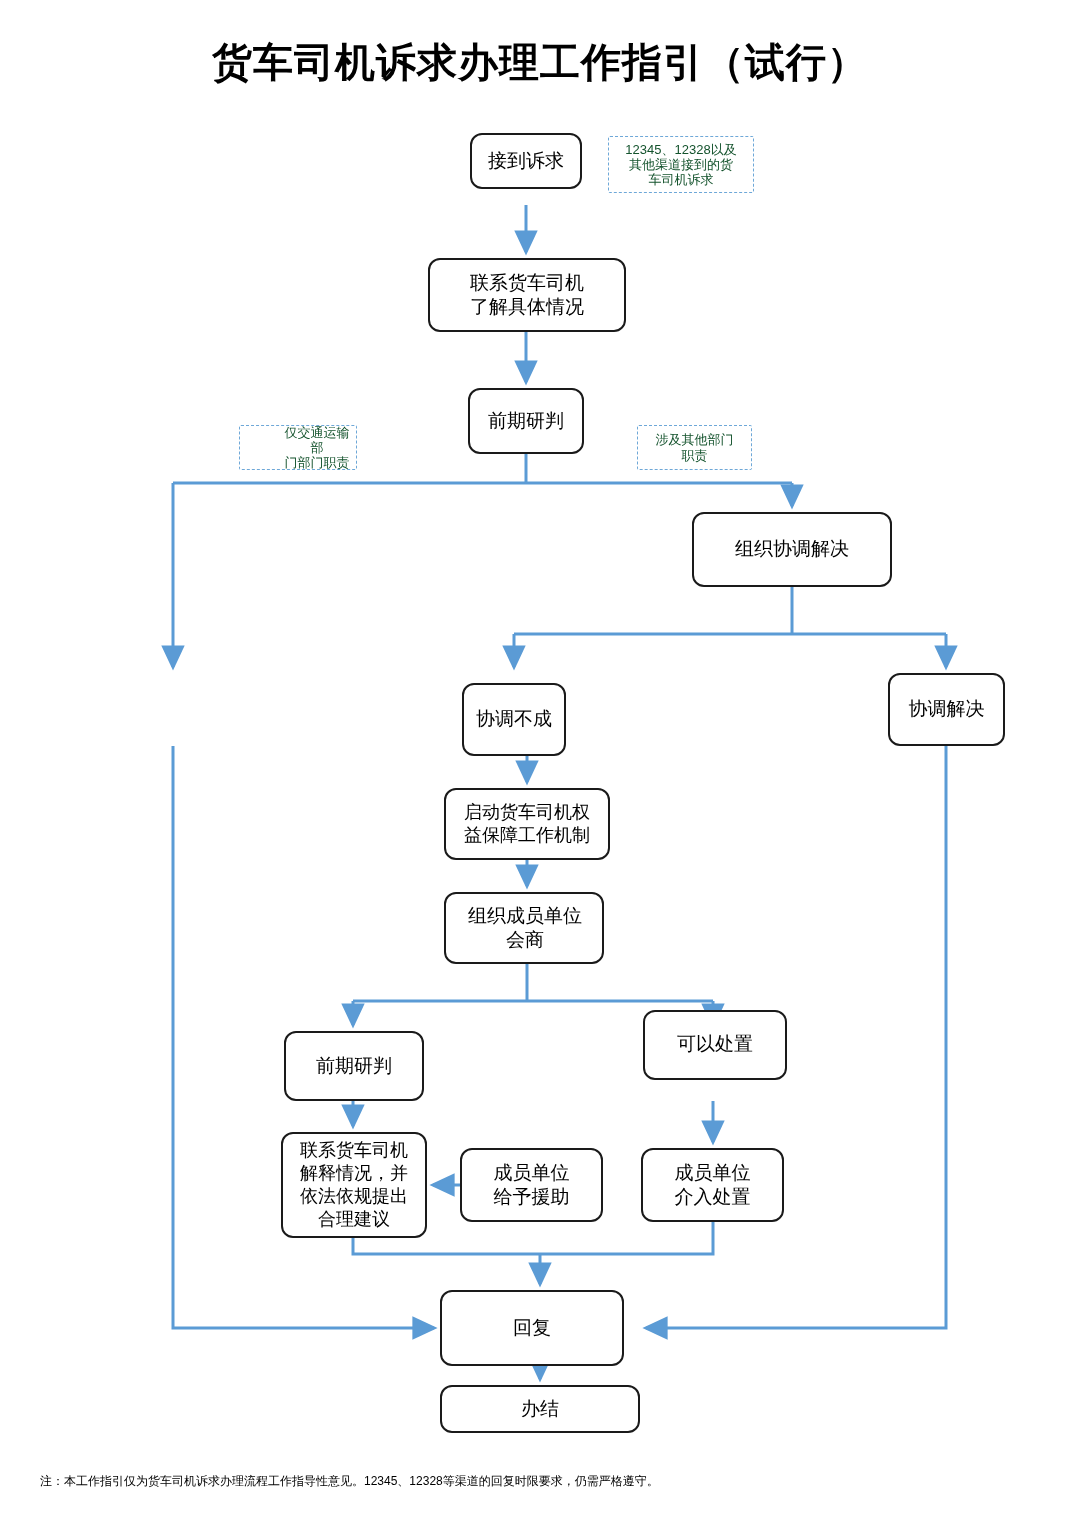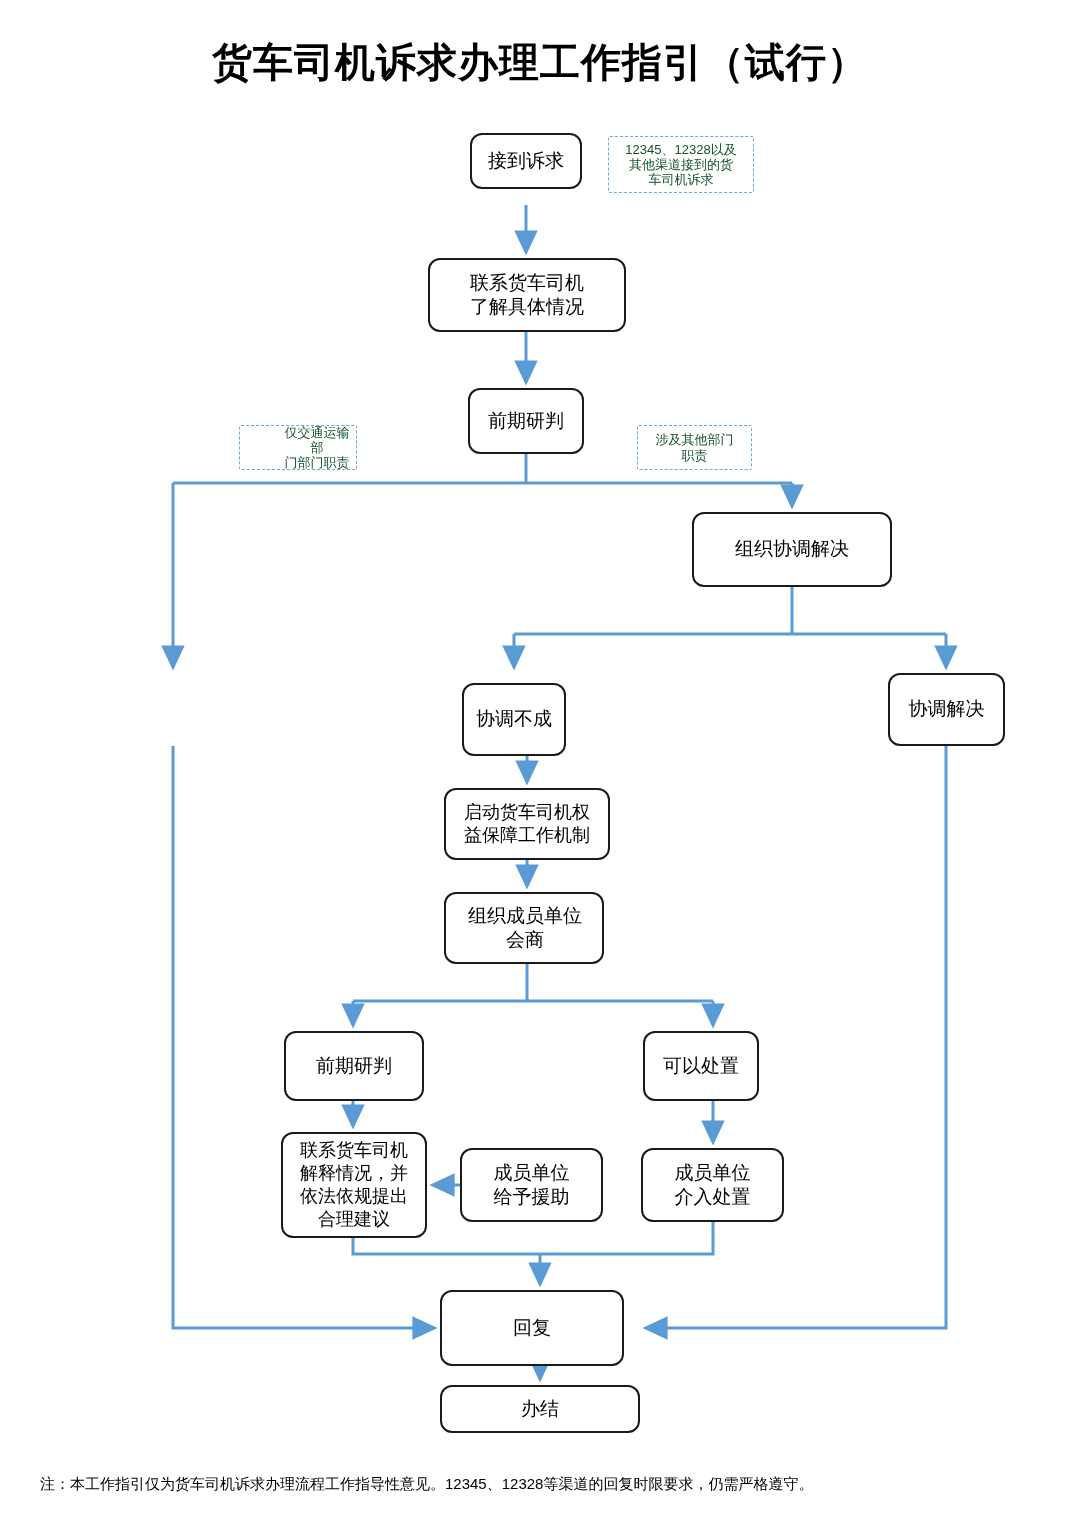--- a/index.html
+++ b/index.html
@@ -69,21 +69,21 @@
     color: #14532d;
     padding: 2px 3px;
     white-space: pre-line;
     z-index: 3;
   }
   .footnote {
     position: absolute;
     left: 40px;
     top: 1473px;
     width: 1000px;
-    font-size: 15px;
+    font-size: 12px;
     line-height: 1.4;
     color: #000000;
     text-align: left;
   }
 </style>
 </head>
 <body>
 
 <div id="page">
 
@@ -152,21 +152,21 @@
   <div class="node" style="left:888px; top:673px; width:117px; height:73px;">协调解决</div>
 
   <div class="node" style="left:444px; top:788px; width:166px; height:72px; font-size:18px;">启动货车司机权
 益保障工作机制</div>
 
   <div class="node" style="left:444px; top:892px; width:160px; height:72px;padding-left:6px;">组织成员单位
 会商</div>
 
   <div class="node" style="left:284px; top:1031px; width:140px; height:70px;">前期研判</div>
 
-  <div class="node" style="left:643px; top:1031px; width:116px; height:70px;">可以处置</div>
+  <div class="node" style="left:643px; top:1010px; width:144px; height:70px;font-family:Liberation Mono, monospace;">可以处置</div>
 
   <div class="node" style="left:281px; top:1132px; width:146px; height:106px; font-size:18px;">联系货车司机
 解释情况，并
 依法依规提出
 合理建议</div>
 
   <div class="node" style="left:460px; top:1148px; width:143px; height:74px;">成员单位
 给予援助</div>
 
   <div class="node" style="left:641px; top:1148px; width:143px; height:74px;">成员单位

